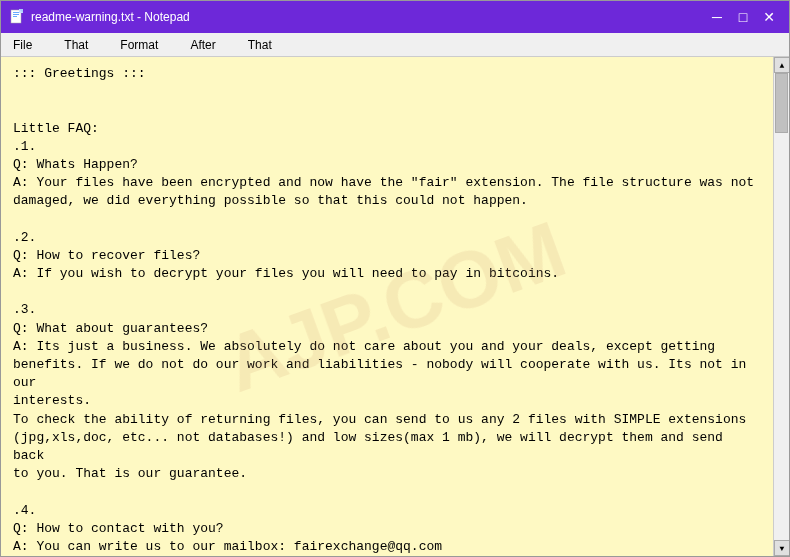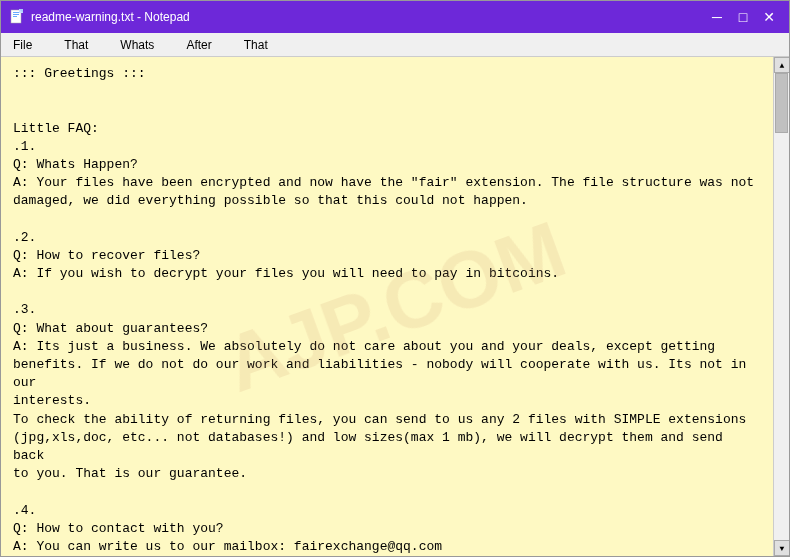--- a/index.html
+++ b/index.html
@@ -191,21 +191,21 @@
     <div class="title-bar-controls">
       <button class="title-bar-btn">─</button>
       <button class="title-bar-btn">□</button>
       <button class="title-bar-btn close">✕</button>
     </div>
   </div>
 
   <div class="menu-bar">
     <span class="menu-item">File</span>
     <span class="menu-item">That</span>
-    <span class="menu-item">Whats</span>
+    <span class="menu-item">Format</span>
     <span class="menu-item">After</span>
     <span class="menu-item">That</span>
   </div>
 
   <div class="content-area">
     <div class="text-content">::: Greetings :::
 
 
 Little FAQ:
 .1.

